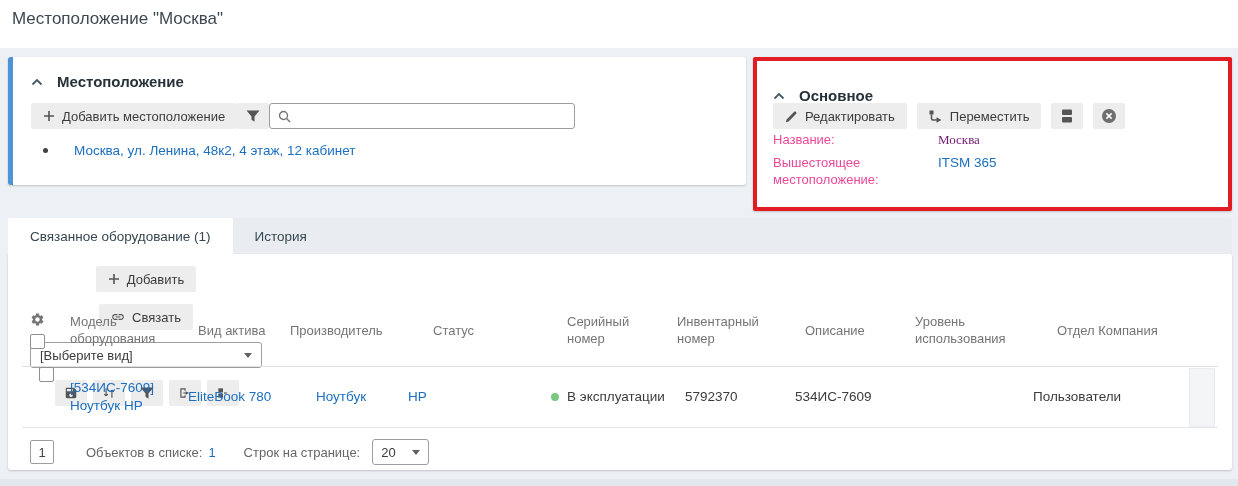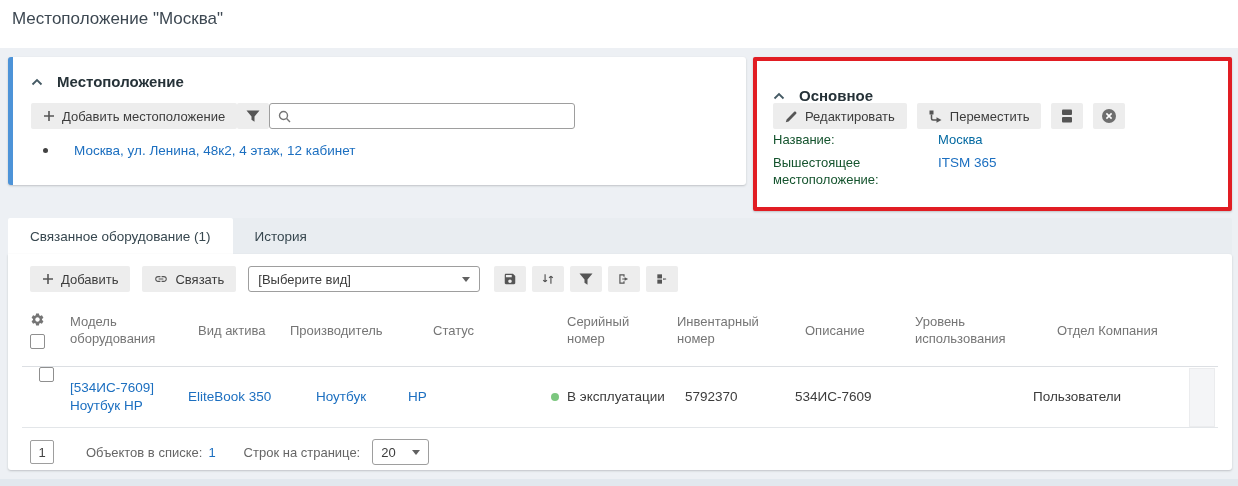--- a/index.html
+++ b/index.html
@@ -29,29 +29,29 @@
   .search input { border:none; outline:none; flex:1; font-size:13px; font-family:inherit; color:#3c3c3c; background:transparent; }
   .loc-item { position:absolute; left:30px; top:86px; display:flex; align-items:center; gap:26px; }
   .bullet { width:5px; height:5px; border-radius:50%; background:#424242; }
   .link { color:#1c6fc0; text-decoration:none; font-size:13.5px; cursor:pointer; }
 
   .main-info { left:753px; top:57px; width:479px; height:154px; background:#fff; border:4px solid #e11d23; border-radius:2px; }
   .mi-head { position:absolute; left:16px; top:14px; display:flex; align-items:center; gap:14px;margin-top:12px; }
   .mi-toolbar { position:absolute; left:16px; top:42px; display:flex; align-items:center; gap:10px; }
   .mi-fields { position:absolute; left:16px; top:70px; right:10px; }
   .mi-row { display:flex; margin-bottom:6px; font-size:13px; line-height:17px; }
-  .mi-label { width:165px; color:#14532d; flex:none; }
-  .mi-value { color:#0369a1; }
+  .mi-label { width:165px; color:#ec4899; flex:none; }
+  .mi-value { color:#701a75;font-family:Liberation Serif, serif; }
 
   .tabbar { position:absolute; left:8px; top:218px; width:1224px; height:36px; background:#e9edf1; border-radius:2px 2px 0 0; display:flex; }
   .tab { height:36px; display:flex; align-items:center; padding:0 22px; font-size:13.5px; color:#37474f; cursor:pointer; }
   .tab.active { background:#fff; border-radius:2px 2px 0 0; }
 
   .panel { position:absolute; left:8px; top:254px; width:1224px; height:216px; background:#fff; border-radius:0 3px 3px 3px; box-shadow:0 1px 2px rgba(60,64,67,.25); }
-  .tbar { position:absolute; left:22px; top:12px; display:flex; align-items:center; gap:12px; }
+  .tbar { position:absolute; left:22px; top:12px; display:flex; align-items:center; gap:12px;flex-direction:column; }
   .select-box { display:flex; align-items:center; justify-content:space-between; width:232px; height:26px; border:1px solid #9e9e9e; border-radius:3px; padding:0 9px; font-size:13px; color:#3c3c3c; background:#fff; cursor:pointer; }
   .caret-down { width:0; height:0; border-left:4px solid transparent; border-right:4px solid transparent; border-top:5px solid #616161; }
   .igroup { display:flex; gap:6px; margin-left:2px; }
 
   .thead { position:absolute; top:40px; left:14px; right:14px; height:73px; display:flex; overflow:hidden; border-bottom:1px solid #dcdfe3; color:#757575; font-size:13px; line-height:17px; }
   .trow  { position:absolute; top:113px; left:14px; right:14px; height:61px; display:flex; overflow:hidden; border-bottom:1px solid #e3e6e9; font-size:13.5px; line-height:18px; color:#3c3c3c; }
   .cell { flex:none; padding:0 4px; display:flex; align-items:center; }
   .c1 { width:44px; flex-direction:column; align-items:flex-start; justify-content:center; gap:7px; padding-left:8px; }
   .trow .c1 { flex-direction:row; }
   .c2{width:118px;} .c3{width:128px;} .c4{width:92px;} .c5{width:143px;} .c6{width:134px;}
@@ -289,21 +289,21 @@
     </div>
 
     <div class="trow">
       <div class="cell c1">
         <span class="checkbox"></span>
       </div>
       <div class="cell c2 name-cell">
         <a class="link">[534ИС-7609] Ноутбук HP</a>
       </div>
       <div class="cell c3">
-        <a class="link">EliteBook 350</a>
+        <a class="link">EliteBook 780</a>
       </div>
       <div class="cell c4">
         <a class="link">Ноутбук</a>
       </div>
       <div class="cell c5">
         <a class="link">HP</a>
       </div>
       <div class="cell c6">
         <span class="status-dot"></span>
         <span>В эксплуатации</span>

